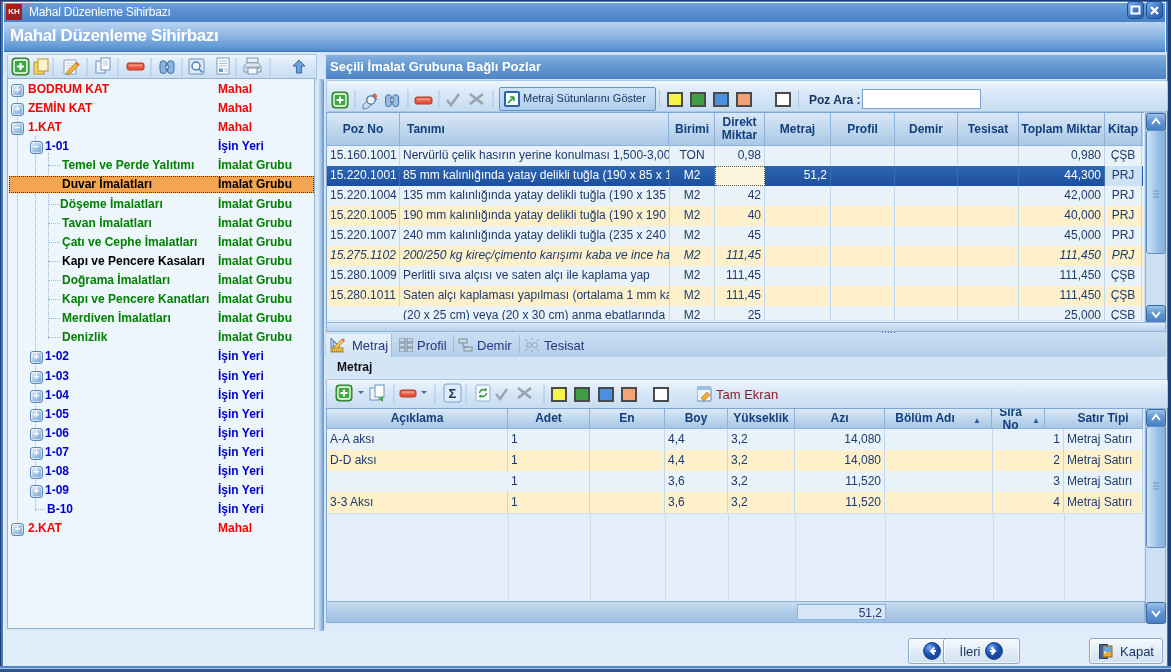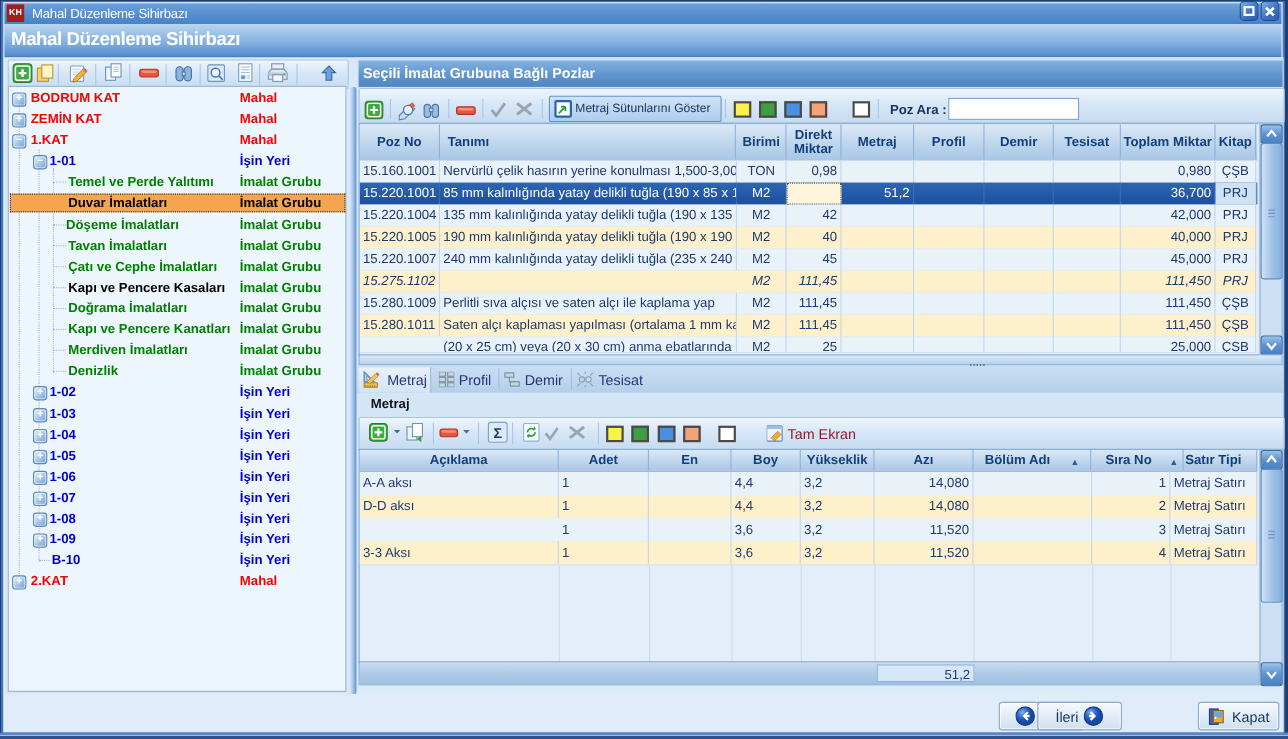--- a/index.html
+++ b/index.html
@@ -341,21 +341,21 @@
 </div>
 <div class="abs" style="left:0;top:53px;width:816px;height:20px;background:linear-gradient(#2e66b4,#1c4f9e);color:#fff;">
 <div class="cell" style="left:0px;width:73px;color:#fff;border-right:1px solid #3a6cae;">15.220.1001</div>
 <div class="cell" style="left:73px;width:270px;color:#fff;border-right:1px solid #3a6cae;">85 mm kalınlığında yatay delikli tuğla (190 x 85 x 1</div>
 <div class="cell ct" style="left:343px;width:45px;color:#fff;border-right:1px solid #3a6cae;">M2</div>
 <div class="cell" style="left:388px;width:50px;background:#fdf6dc;border:1px dotted #555;box-sizing:border-box;"></div>
 <div class="cell rt" style="left:438px;width:66px;color:#fff;border-right:1px solid #3a6cae;">51,2</div>
 <div class="cell" style="left:504px;width:64px;color:#fff;border-right:1px solid #3a6cae;"></div>
 <div class="cell" style="left:568px;width:63px;color:#fff;border-right:1px solid #3a6cae;"></div>
 <div class="cell" style="left:631px;width:61px;color:#fff;border-right:1px solid #3a6cae;"></div>
-<div class="cell rt" style="left:692px;width:86px;color:#fff;border-right:1px solid #3a6cae;">36,700</div>
+<div class="cell rt" style="left:692px;width:86px;color:#fff;border-right:1px solid #3a6cae;">44,300</div>
 <div class="cell ct" style="left:778px;width:37px;background:#cfe2f5;color:#1d3a6e;">PRJ</div>
 </div>
 <div class="abs rowA" style="left:0;top:73px;width:816px;height:20px;box-shadow:0 1px 0 #d2e2f2;">
 <div class="cell" style="left:0px;width:73px;">15.220.1004</div>
 <div class="cell" style="left:73px;width:270px;">135 mm kalınlığında yatay delikli tuğla (190 x 135</div>
 <div class="cell ct" style="left:343px;width:45px;">M2</div>
 <div class="cell rt" style="left:388px;width:50px;">42</div>
 <div class="cell rt" style="left:438px;width:66px;"></div>
 <div class="cell" style="left:504px;width:64px;"></div>
 <div class="cell" style="left:568px;width:63px;"></div>
@@ -382,20 +382,21 @@
 <div class="cell rt" style="left:388px;width:50px;">45</div>
 <div class="cell rt" style="left:438px;width:66px;"></div>
 <div class="cell" style="left:504px;width:64px;"></div>
 <div class="cell" style="left:568px;width:63px;"></div>
 <div class="cell" style="left:631px;width:61px;"></div>
 <div class="cell rt" style="left:692px;width:86px;">45,000</div>
 <div class="cell ct" style="left:778px;width:37px;">PRJ</div>
 </div>
 <div class="abs rowB" style="left:0;top:133px;width:816px;height:20px;box-shadow:0 1px 0 #d2e2f2;font-style:italic;">
 <div class="cell" style="left:0px;width:73px;">15.275.1102</div>
+<div class="cell" style="left:73px;width:270px;">200/250 kg kireç/çimento karışımı kaba ve ince ha</div>
 <div class="cell ct" style="left:343px;width:45px;">M2</div>
 <div class="cell rt" style="left:388px;width:50px;">111,45</div>
 <div class="cell rt" style="left:438px;width:66px;"></div>
 <div class="cell" style="left:504px;width:64px;"></div>
 <div class="cell" style="left:568px;width:63px;"></div>
 <div class="cell" style="left:631px;width:61px;"></div>
 <div class="cell rt" style="left:692px;width:86px;">111,450</div>
 <div class="cell ct" style="left:778px;width:37px;">PRJ</div>
 </div>
 <div class="abs rowA" style="left:0;top:153px;width:816px;height:20px;box-shadow:0 1px 0 #d2e2f2;">
@@ -549,21 +550,21 @@
     <div class="abs" style="left:666px;top:0;width:1px;height:192px;background:#c9dcf0;"></div>
     <div class="abs" style="left:737px;top:0;width:1px;height:192px;background:#c9dcf0;"></div>
 <div class="gridhead abs" style="left:0;top:0;width:816px;height:19px;border-bottom:1px solid #8fb2d8;">
 <div class="gh" style="left:0px;width:180px;">Açıklama</div>
 <div class="gh" style="left:181px;width:81px;">Adet</div>
 <div class="gh" style="left:263px;width:74px;">En</div>
 <div class="gh" style="left:338px;width:62px;">Boy</div>
 <div class="gh" style="left:401px;width:66px;">Yükseklik</div>
 <div class="gh" style="left:468px;width:89px;">Azı</div>
 <div class="gh" style="left:558px;width:107px;padding-right:26px;box-sizing:border-box;">Bölüm Adı<span style="position:absolute;right:10px;top:5px;font-size:8px;color:#2a5a96;">▲</span></div>
-<div class="gh" style="left:666px;width:83px;padding-right:16px;box-sizing:border-box;">Sıra No<span style="position:absolute;right:4px;top:5px;font-size:8px;color:#2a5a96;">▲</span></div>
+<div class="gh" style="left:666px;width:52px;padding-right:16px;box-sizing:border-box;">Sıra No<span style="position:absolute;right:4px;top:5px;font-size:8px;color:#2a5a96;">▲</span></div>
 <div class="gh" style="left:737px;width:78px;">Satır Tipi</div>
 </div>
 <div class="abs rowA" style="left:0;top:20px;width:816px;height:21px;box-shadow:0 1px 0 #d2e2f2;">
 <div class="cell " style="left:0px;width:181px;line-height:21px;">A-A aksı</div>
 <div class="cell " style="left:181px;width:82px;line-height:21px;">1</div>
 <div class="cell " style="left:263px;width:75px;line-height:21px;"></div>
 <div class="cell " style="left:338px;width:63px;line-height:21px;">4,4</div>
 <div class="cell " style="left:401px;width:67px;line-height:21px;">3,2</div>
 <div class="cell rt" style="left:468px;width:90px;line-height:21px;">14,080</div>
 <div class="cell " style="left:558px;width:108px;line-height:21px;"></div>

